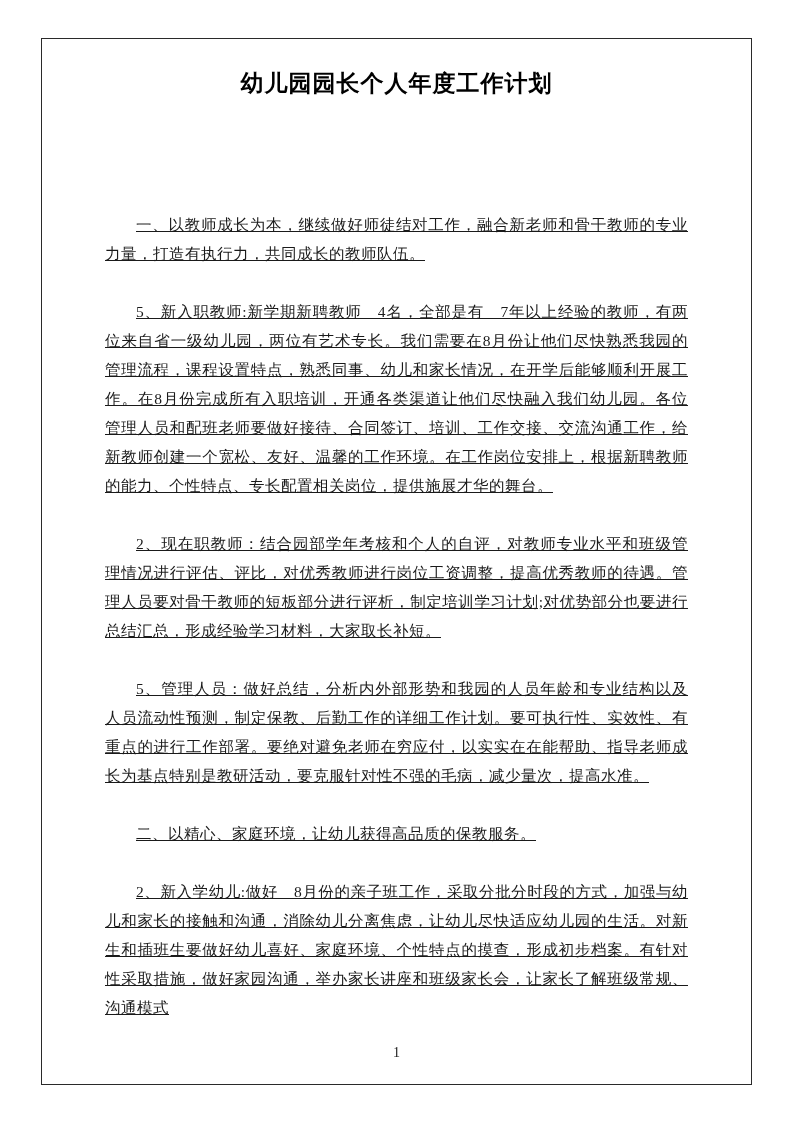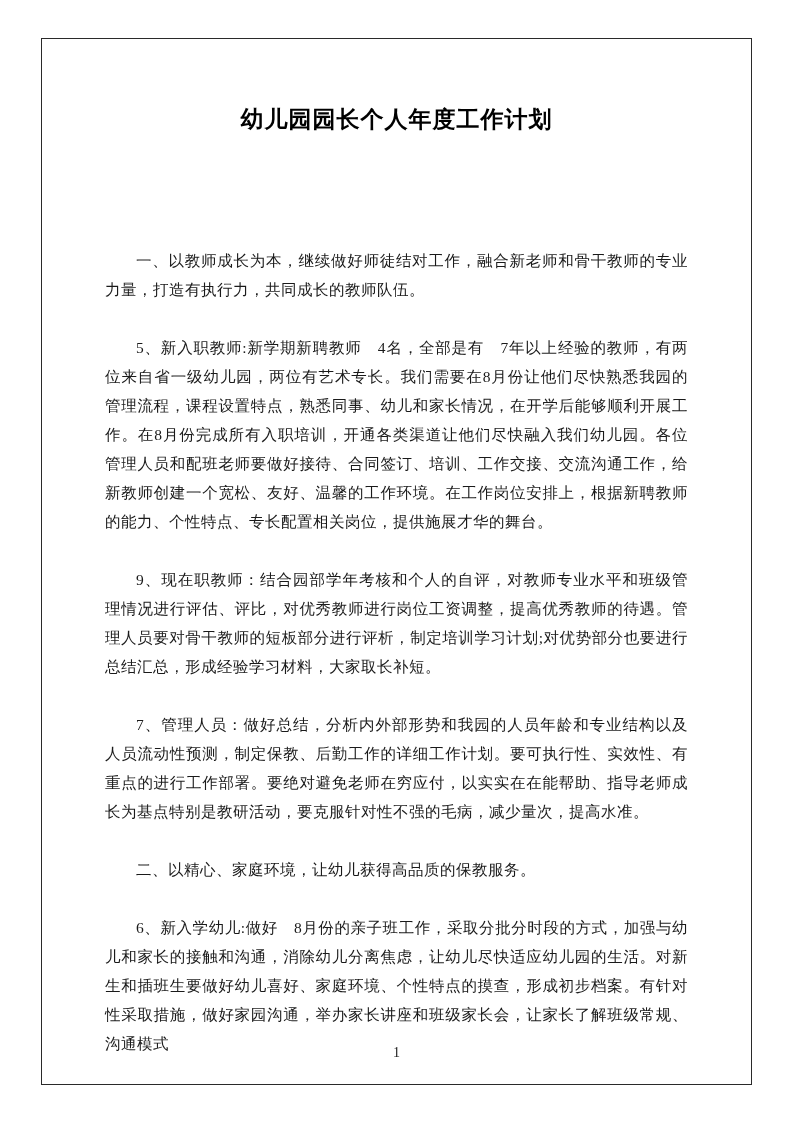--- a/index.html
+++ b/index.html
@@ -26,38 +26,39 @@
       pointer-events: none;
     }
     .content {
       position: absolute;
       left: 105px;
       right: 105px;
       top: 0;
     }
     .title {
       margin: 0;
-      padding-top: 104px;
+      padding-top: 68px;
       margin-bottom: 112px;
       text-align: center;
       font-family: "Liberation Sans", "DejaVu Sans", sans-serif;
       font-weight: bold;
       font-size: 23px;
       line-height: 30px;
       letter-spacing: 1px;
       color: #000000;
     }
     .para {
       margin: 0 0 29px 0;
       font-size: 15.5px;
       line-height: 29px;
       text-align: justify;
       text-indent: 2em;
       letter-spacing: 0.5px;
       color: #1a1a1a;
+      text-decoration: underline;
     }
     .page-number {
       position: absolute;
       left: 0;
       right: 0;
       top: 1045px;
       text-align: center;
       font-size: 14px;
       color: #1a1a1a;
     }
@@ -67,23 +68,23 @@
 
 <div class="page">
   <div class="page-border"></div>
   <div class="content">
     <h1 class="title">幼儿园园长个人年度工作计划</h1>
 
     <p class="para">一、以教师成长为本，继续做好师徒结对工作，融合新老师和骨干教师的专业力量，打造有执行力，共同成长的教师队伍。</p>
 
     <p class="para">5、新入职教师:新学期新聘教师　4名，全部是有　7年以上经验的教师，有两位来自省一级幼儿园，两位有艺术专长。我们需要在8月份让他们尽快熟悉我园的管理流程，课程设置特点，熟悉同事、幼儿和家长情况，在开学后能够顺利开展工作。在8月份完成所有入职培训，开通各类渠道让他们尽快融入我们幼儿园。各位管理人员和配班老师要做好接待、合同签订、培训、工作交接、交流沟通工作，给新教师创建一个宽松、友好、温馨的工作环境。在工作岗位安排上，根据新聘教师的能力、个性特点、专长配置相关岗位，提供施展才华的舞台。</p>
 
-    <p class="para">9、现在职教师：结合园部学年考核和个人的自评，对教师专业水平和班级管理情况进行评估、评比，对优秀教师进行岗位工资调整，提高优秀教师的待遇。管理人员要对骨干教师的短板部分进行评析，制定培训学习计划;对优势部分也要进行总结汇总，形成经验学习材料，大家取长补短。</p>
+    <p class="para">2、现在职教师：结合园部学年考核和个人的自评，对教师专业水平和班级管理情况进行评估、评比，对优秀教师进行岗位工资调整，提高优秀教师的待遇。管理人员要对骨干教师的短板部分进行评析，制定培训学习计划;对优势部分也要进行总结汇总，形成经验学习材料，大家取长补短。</p>
 
-    <p class="para">7、管理人员：做好总结，分析内外部形势和我园的人员年龄和专业结构以及人员流动性预测，制定保教、后勤工作的详细工作计划。要可执行性、实效性、有重点的进行工作部署。要绝对避免老师在穷应付，以实实在在能帮助、指导老师成长为基点特别是教研活动，要克服针对性不强的毛病，减少量次，提高水准。</p>
+    <p class="para">5、管理人员：做好总结，分析内外部形势和我园的人员年龄和专业结构以及人员流动性预测，制定保教、后勤工作的详细工作计划。要可执行性、实效性、有重点的进行工作部署。要绝对避免老师在穷应付，以实实在在能帮助、指导老师成长为基点特别是教研活动，要克服针对性不强的毛病，减少量次，提高水准。</p>
 
     <p class="para">二、以精心、家庭环境，让幼儿获得高品质的保教服务。</p>
 
-    <p class="para">6、新入学幼儿:做好　8月份的亲子班工作，采取分批分时段的方式，加强与幼儿和家长的接触和沟通，消除幼儿分离焦虑，让幼儿尽快适应幼儿园的生活。对新生和插班生要做好幼儿喜好、家庭环境、个性特点的摸查，形成初步档案。有针对性采取措施，做好家园沟通，举办家长讲座和班级家长会，让家长了解班级常规、沟通模式</p>
+    <p class="para">2、新入学幼儿:做好　8月份的亲子班工作，采取分批分时段的方式，加强与幼儿和家长的接触和沟通，消除幼儿分离焦虑，让幼儿尽快适应幼儿园的生活。对新生和插班生要做好幼儿喜好、家庭环境、个性特点的摸查，形成初步档案。有针对性采取措施，做好家园沟通，举办家长讲座和班级家长会，让家长了解班级常规、沟通模式</p>
   </div>
 
   <div class="page-number">1</div>
 </div>
 
 </body></html>

